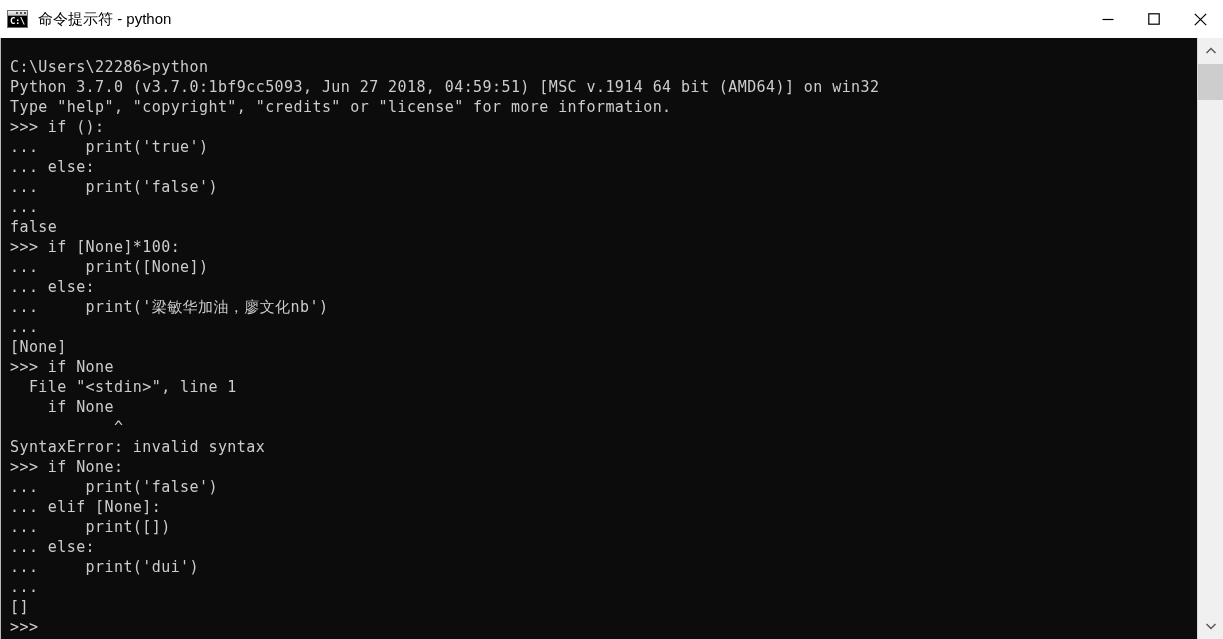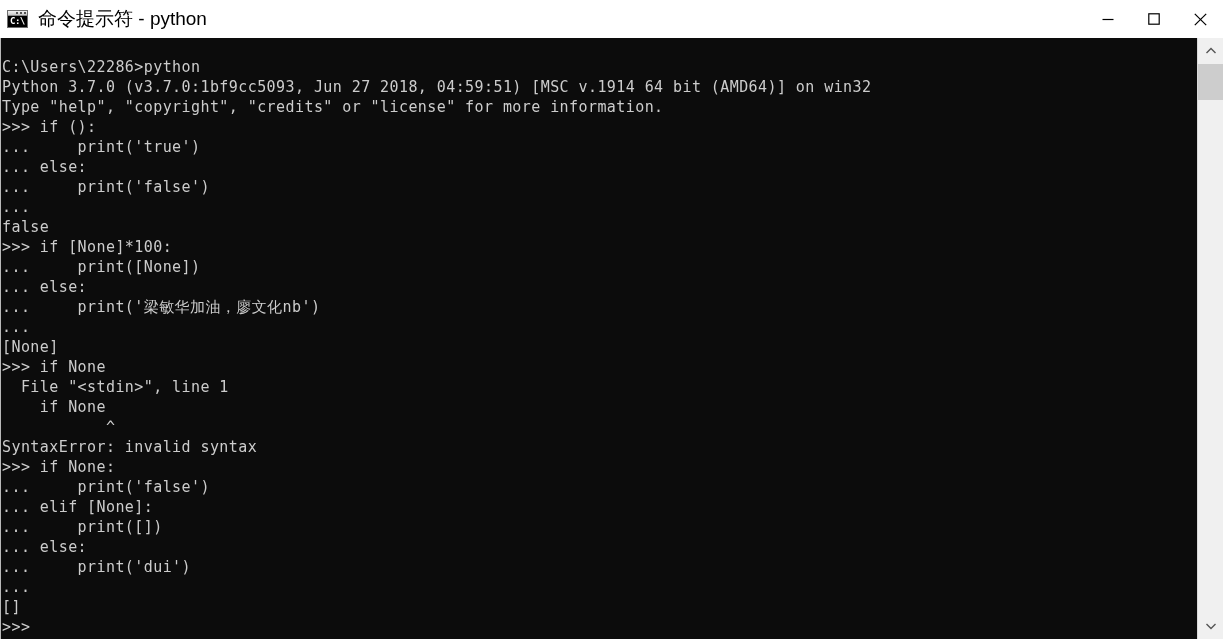--- a/index.html
+++ b/index.html
@@ -75,21 +75,21 @@
     font-size: 9px;
     font-weight: bold;
     line-height: 11px;
     color: #ffffff;
     letter-spacing: -0.5px;
   }
 
   #title-text {
     margin-left: 10px;
     font-family: "Liberation Sans", sans-serif;
-    font-size: 19px;
+    font-size: 15px;
     color: #000000;
     white-space: nowrap;
     line-height: 38px;
   }
 
   #title-controls {
     display: flex;
     height: 100%;
     flex: 0 0 auto;
   }
@@ -111,21 +111,21 @@
     background: #0c0c0c;
     overflow: hidden;
   }
 
   #console {
     flex: 1 1 auto;
     position: relative;
     background: #0c0c0c;
     border-left: 1px solid #b9b9b9;
     overflow: hidden;
-    padding: 2px 0 0 0;
+    padding: 2px 0 0 8px;
   }
 
   #console-text {
     font-family: "DejaVu Sans Mono", monospace;
     font-size: 15px;
     line-height: 20px;
     color: #cccccc;
     white-space: pre;
     letter-spacing: 0.42px;
     padding-left: 1px;

